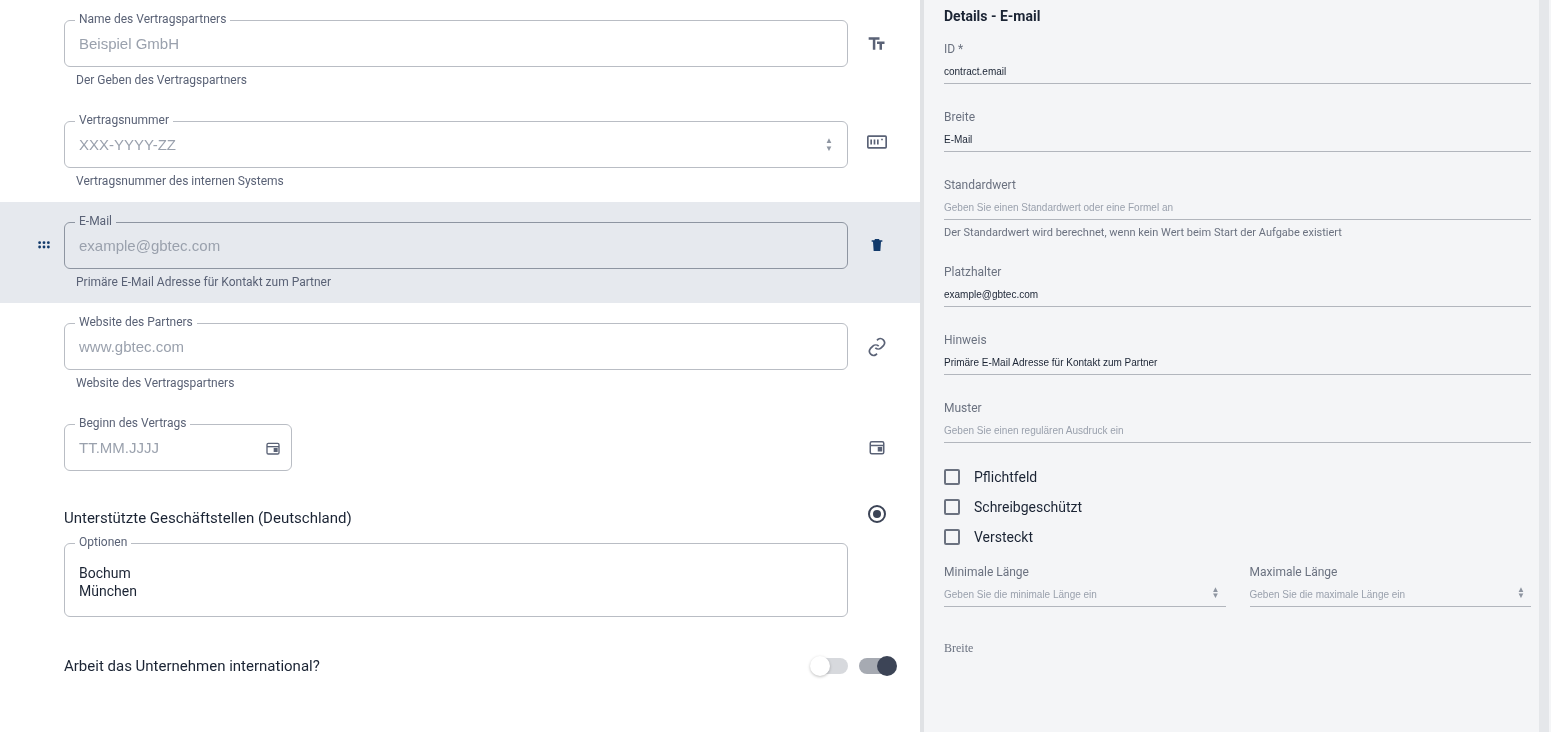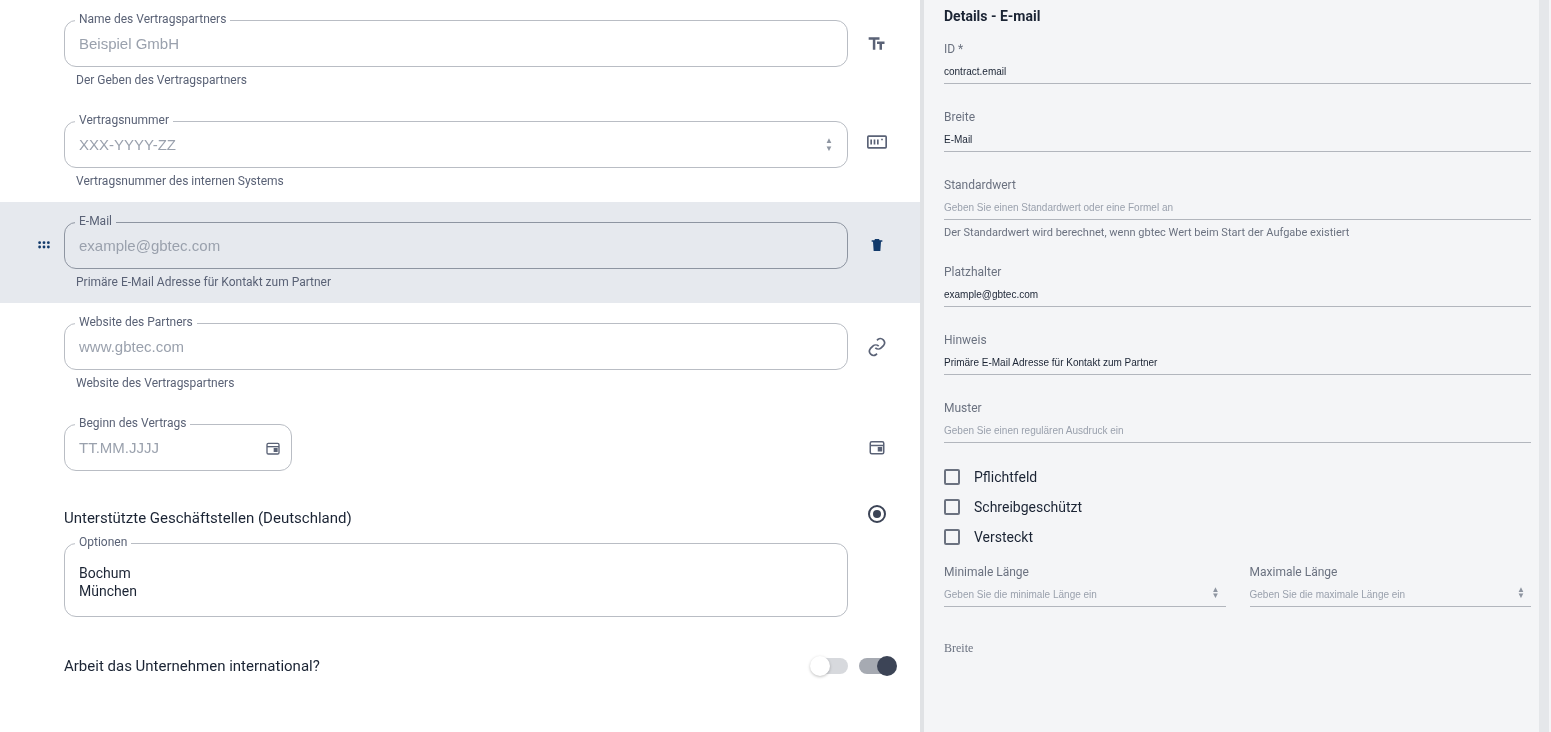--- a/index.html
+++ b/index.html
@@ -8,21 +8,21 @@
   .left { flex:0 0 920px; background:#fff; overflow-y:auto; position:relative; }
   .right { flex:1; background:#f4f5f7; border-left:4px solid #e0e2e5; overflow-y:auto; padding:0 20px 20px 20px; position:relative; }
   .right-scroll-hint { position:absolute; top:0; right:2px; width:10px; height:100%; background:#e5e7ea; }
 
   .field-row { display:flex; align-items:flex-start; padding:4px 20px 4px 30px; position:relative; }
   .field-row.selected { background:#e6e9ee; }
   .drag-handle { width:28px; display:flex; align-items:center; justify-content:center; padding-top:34px; color:#123a6b; cursor:grab; flex-shrink:0; }
   .field-body { flex:1; padding:8px 6px 8px 6px; }
   .field-icon { width:46px; display:flex; align-items:center; justify-content:center; padding-top:30px; color:#5a6276; flex-shrink:0; }
   .field-icon.dark { color:#123a6b; }
-  .fieldset { position:relative; border:1px solid #b9bdc4; border-radius:12px; padding:0; margin-top:8px; }
+  .fieldset { position:relative; border:1px solid #b9bdc4; border-radius:6px; padding:0; margin-top:8px; }
   .field-row.selected .fieldset { border-color:#8e95a1; }
   .fieldset .legend { position:absolute; top:-9px; left:10px; padding:0 4px; font-size:12px; color:#5a6276; background:#fff; }
   .field-row.selected .fieldset .legend { background:#e6e9ee; }
   .fieldset input, .fieldset .fake-input { width:100%; border:none; outline:none; background:transparent; padding:14px 14px; font-size:15px; color:#1b2434; border-radius:6px; }
   .fieldset input::placeholder { color:#9aa1ad; }
   .helper { font-size:12px; color:#5a6276; margin:6px 0 2px 12px; }
 
   .num-wrap { position:relative; }
   .spinner { position:absolute; right:8px; top:50%; transform:translateY(-50%); width:14px; height:20px; display:flex; flex-direction:column; justify-content:center; gap:2px; color:#8e95a1; }
   .spinner div { font-size:8px; line-height:6px; cursor:pointer; }
@@ -213,21 +213,21 @@
     </div>
 
     <div class="d-field">
       <div class="d-label">Breite</div>
       <input class="d-input" value="E-Mail" style="">
     </div>
 
     <div class="d-field">
       <div class="d-label">Standardwert</div>
       <input class="d-input" placeholder="Geben Sie einen Standardwert oder eine Formel an" style="">
-      <div class="d-helper">Der Standardwert wird berechnet, wenn gbtec Wert beim Start der Aufgabe existiert</div>
+      <div class="d-helper">Der Standardwert wird berechnet, wenn kein Wert beim Start der Aufgabe existiert</div>
     </div>
 
     <div class="d-field">
       <div class="d-label">Platzhalter</div>
       <input class="d-input" value="example@gbtec.com" style="">
     </div>
 
     <div class="d-field">
       <div class="d-label">Hinweis</div>
       <input class="d-input" value="Primäre E-Mail Adresse für Kontakt zum Partner" style="">

